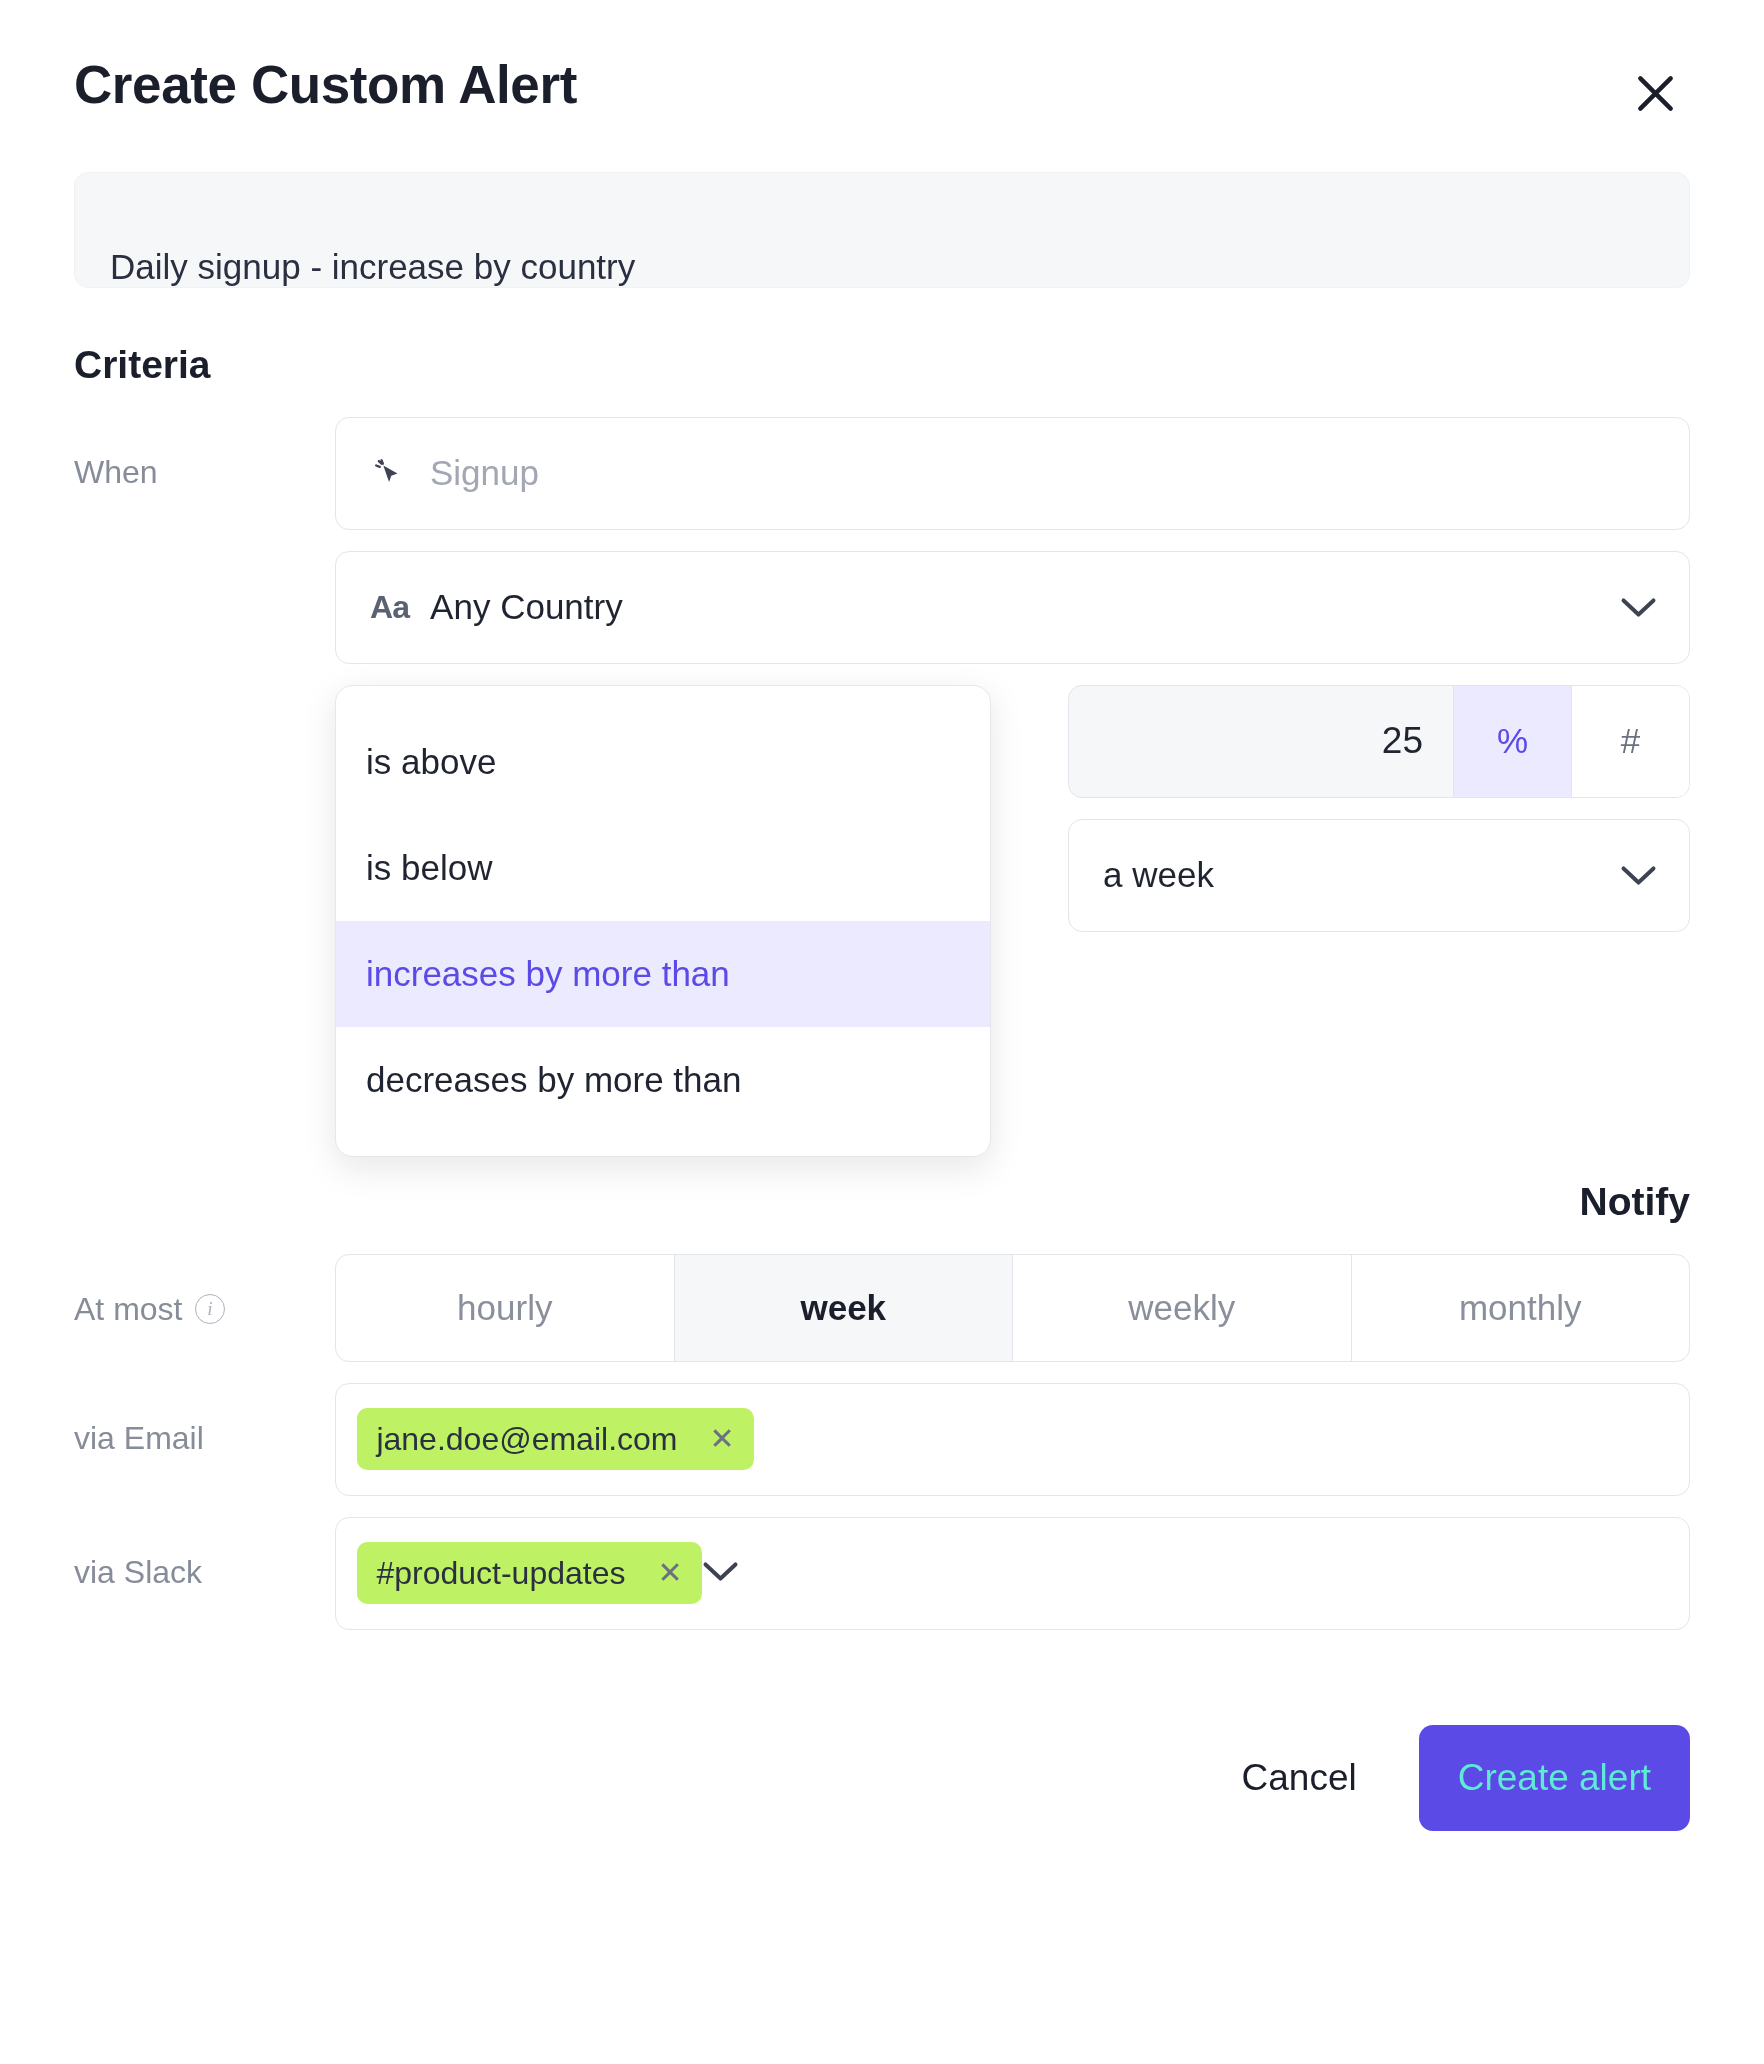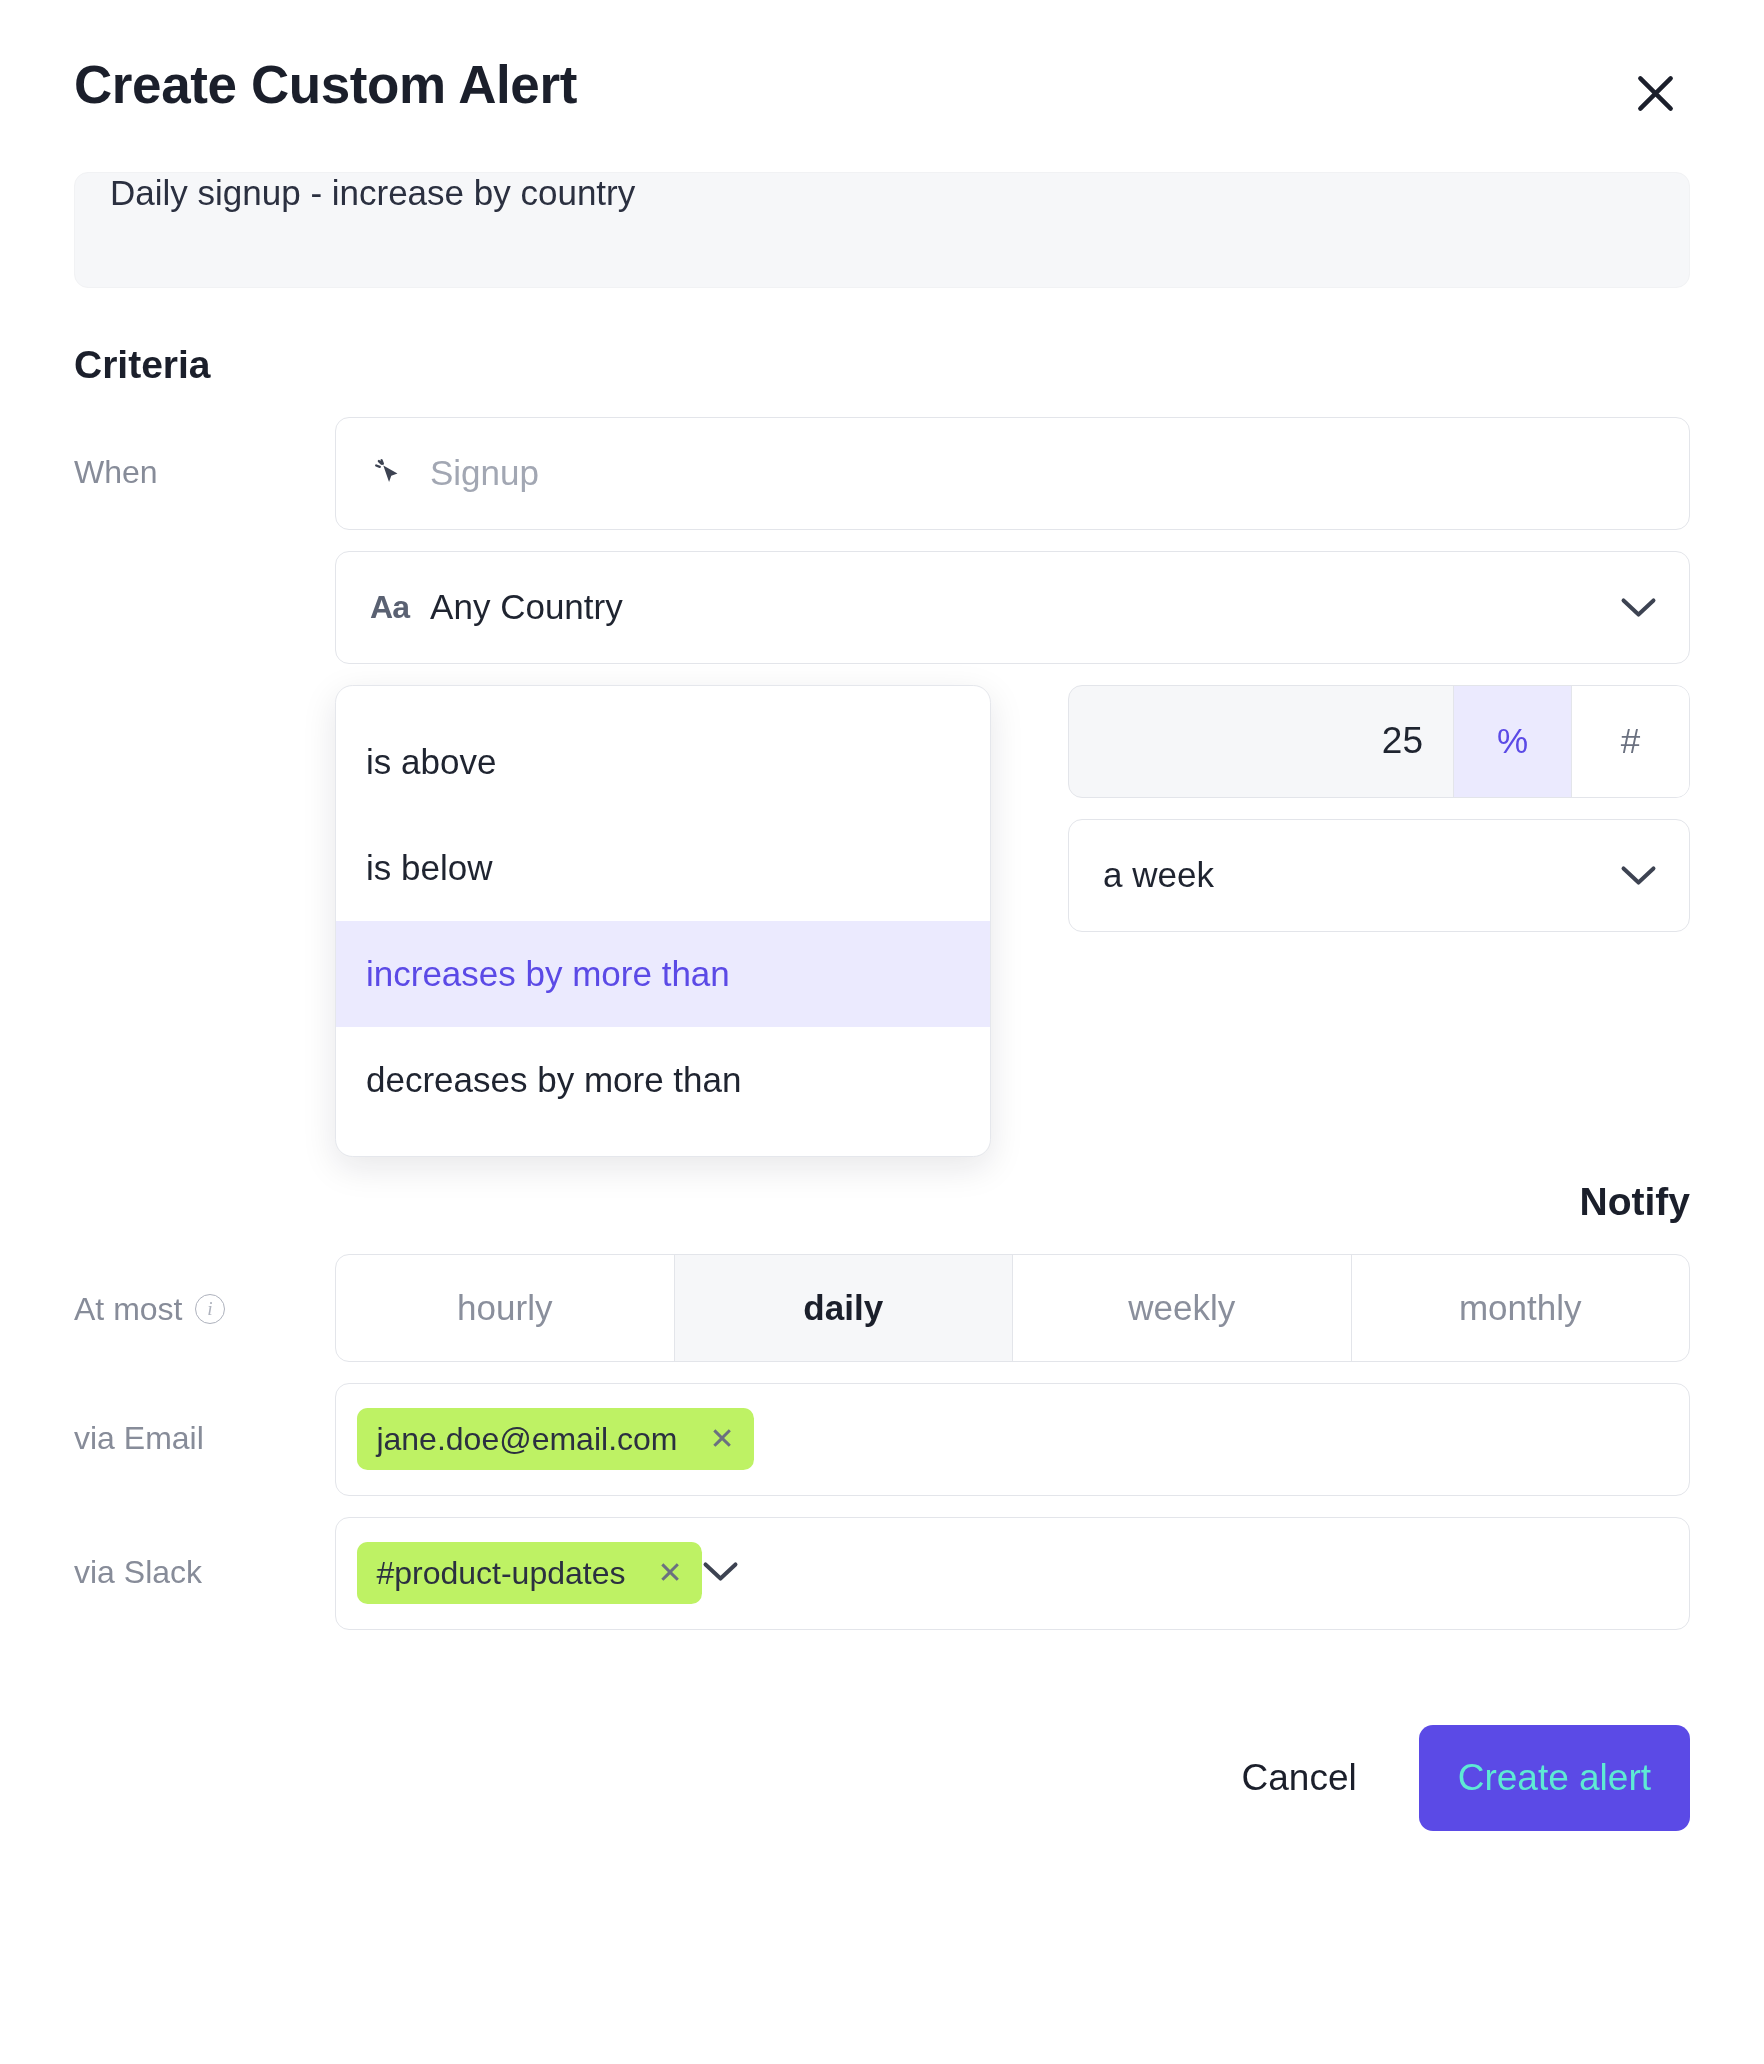--- a/index.html
+++ b/index.html
@@ -51,21 +51,21 @@
   .close-btn svg { display: block; }
 
   
   .name-field {
     margin-top: 51px;
     height: 116px;
     background: #f6f7f9;
     border: 0.9px solid #f1f2f4;
     border-radius: 14px;
     display: flex;
-    align-items: flex-start;
+    align-items: flex-end;
     padding: 0 35px;
     font-size: 35px;
     color: #2b3040;
   }
 
   
   .section-title {
     font-size: 39px;
     font-weight: bold;
     color: #1b1f2b;
@@ -391,21 +391,21 @@
     <div class="section-title notify">Notify</div>
 
     <div class="row">
       <div class="row-label">
         <span>At most</span>
         <span class="info-icon">i</span>
       </div>
       <div class="row-controls">
         <div class="segmented">
           <div class="seg">hourly</div>
-          <div class="seg active">daily</div>
+          <div class="seg active">week</div>
           <div class="seg">weekly</div>
           <div class="seg">monthly</div>
         </div>
       </div>
     </div>
 
     <div class="row">
       <div class="row-label">
         <span>via Email</span>
       </div>

